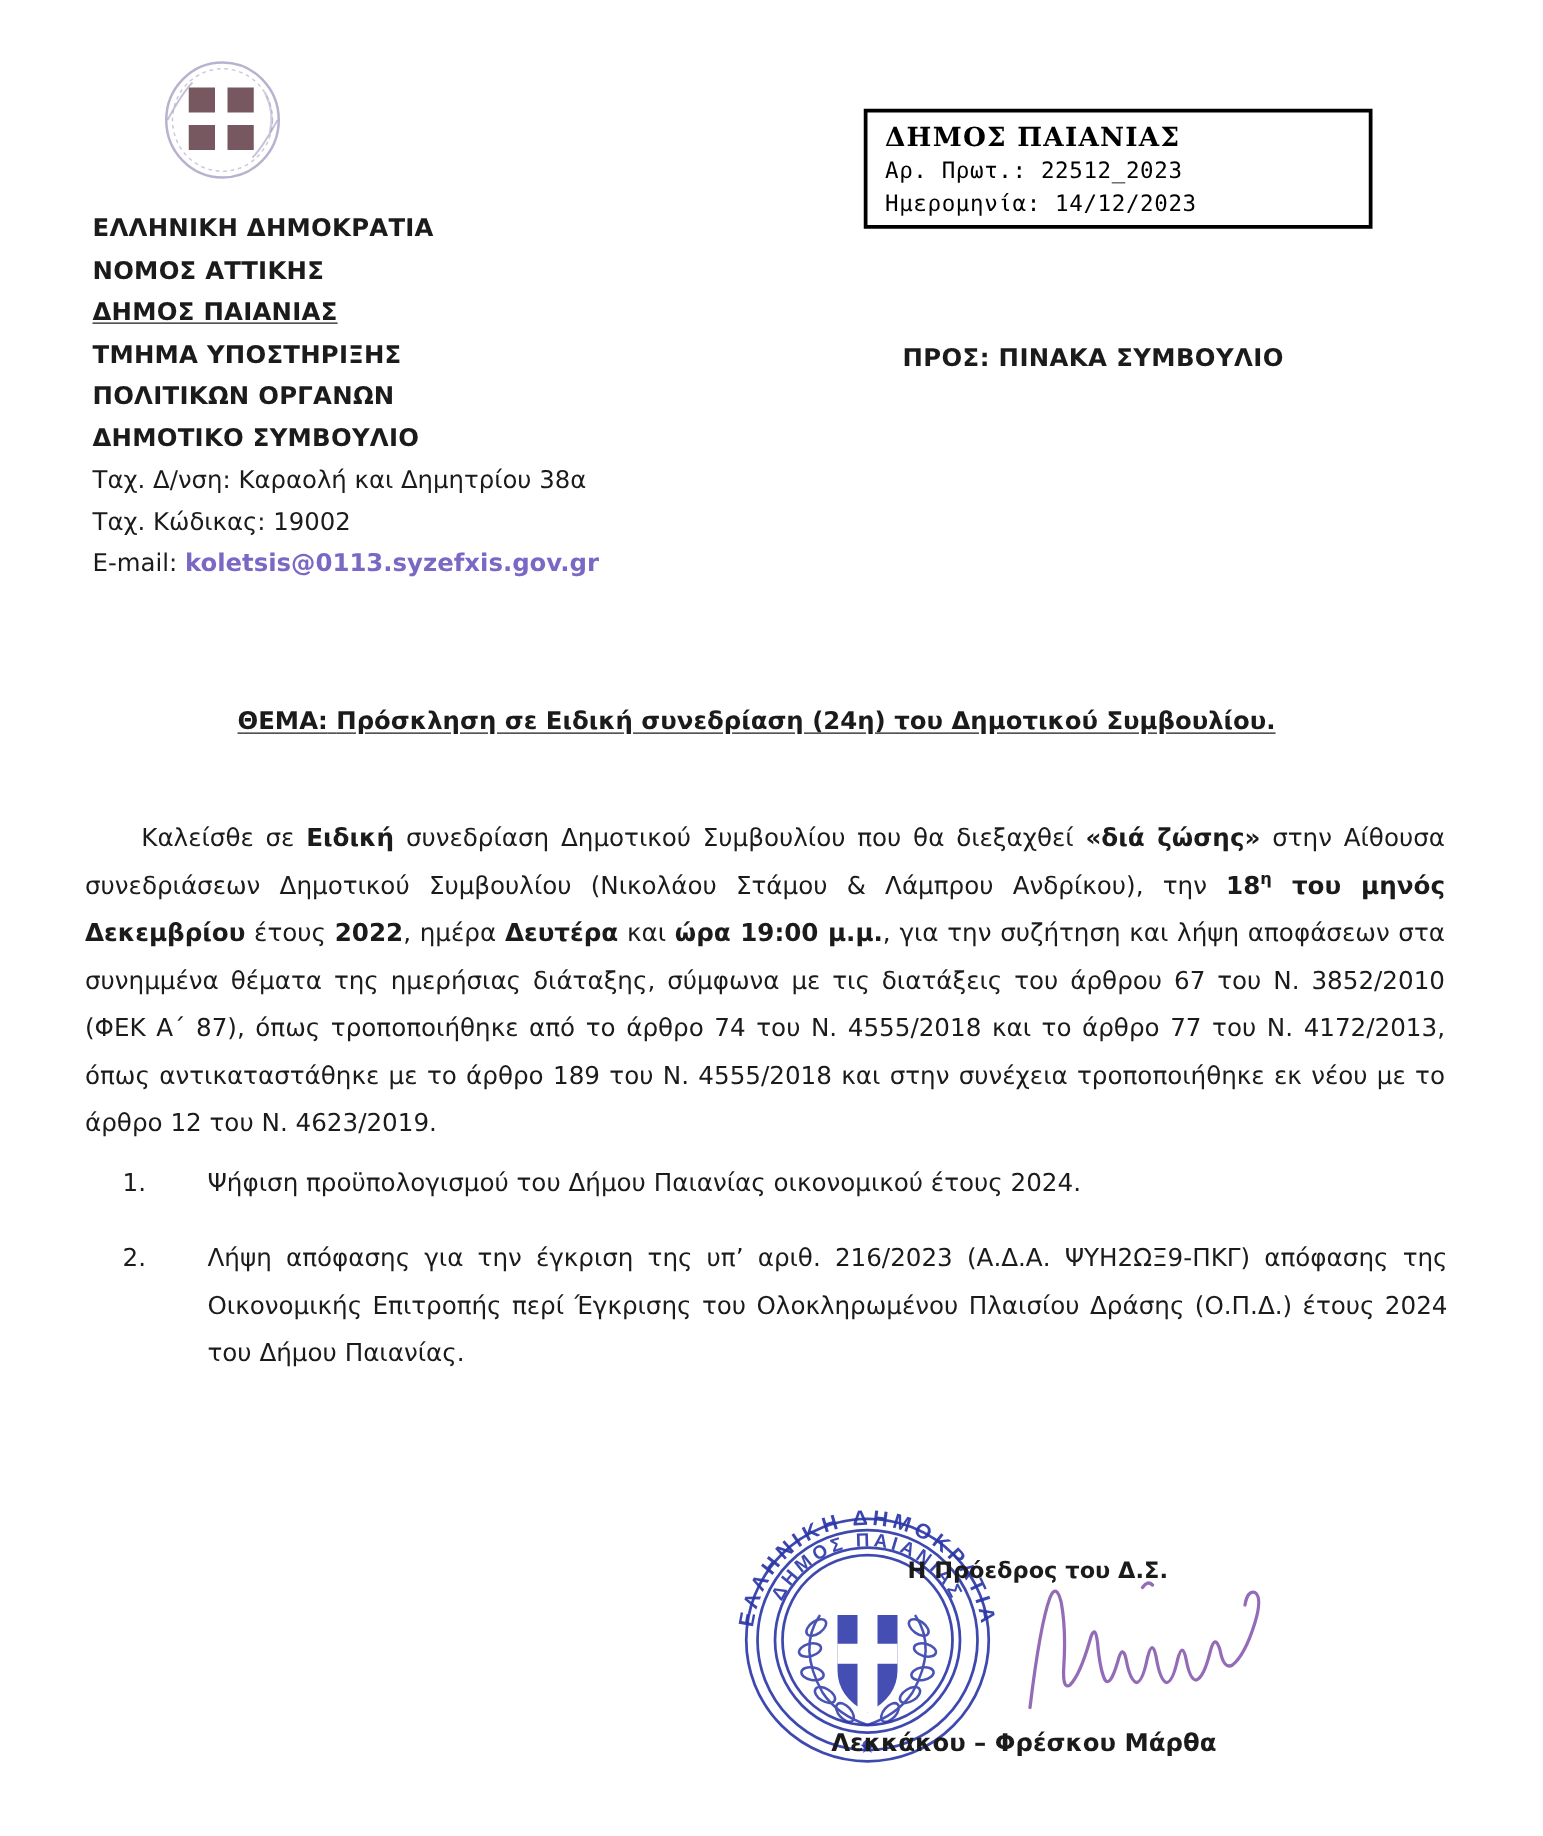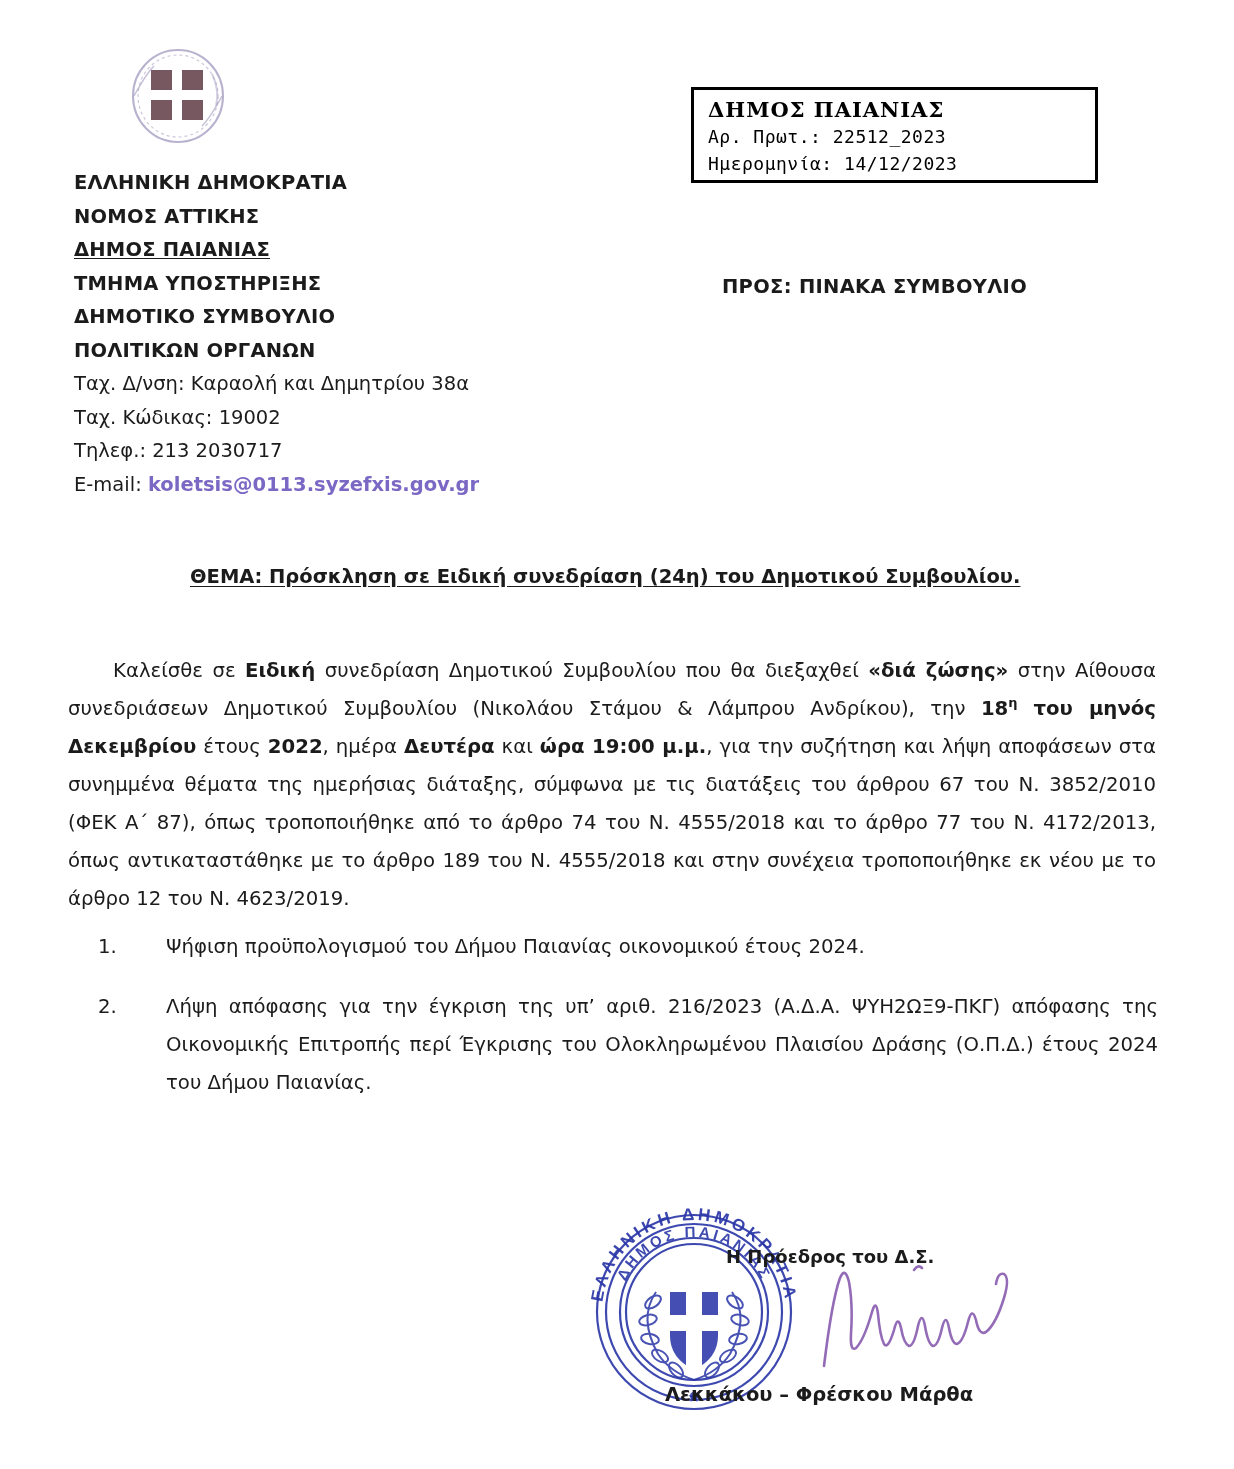--- a/index.html
+++ b/index.html
@@ -218,25 +218,24 @@
       <path d="M98 52 Q86 74 78 82" fill="none" stroke="#9f97bb" stroke-width="1.5" opacity="0.6"></path>
       <path d="M88 30 Q96 46 92 62" fill="none" stroke="#a9a0c4" stroke-width="2" opacity="0.5"></path>
     </svg>
   </div>
 
   <div id="letterhead">
     <div class="org">ΕΛΛΗΝΙΚΗ ΔΗΜΟΚΡΑΤΙΑ</div>
     <div class="org">ΝΟΜΟΣ ΑΤΤΙΚΗΣ</div>
     <div class="org underline">ΔΗΜΟΣ ΠΑΙΑΝΙΑΣ</div>
     <div class="org">ΤΜΗΜΑ ΥΠΟΣΤΗΡΙΞΗΣ</div>
+    <div class="org">ΠΟΛΙΤΙΚΩΝ ΟΡΓΑΝΩΝ</div>
     <div class="org">ΔΗΜΟΤΙΚΟ ΣΥΜΒΟΥΛΙΟ</div>
-    <div class="org">ΠΟΛΙΤΙΚΩΝ ΟΡΓΑΝΩΝ</div>
     <div class="addr">Ταχ. Δ/νση: Καραολή και Δημητρίου 38α</div>
     <div class="addr">Ταχ. Κώδικας: 19002</div>
-    <div class="addr">Τηλεφ.: 213 2030717</div>
     <div class="mailrow"><span>E-mail:</span> <span class="mail-link">koletsis@0113.syzefxis.gov.gr</span></div>
   </div>
 
   <div id="stamp-box">
     <div class="st-title">ΔΗΜΟΣ ΠΑΙΑΝΙΑΣ</div>
     <div class="st-row"><span>Αρ. Πρωτ.:</span> <span>22512_2023</span></div>
     <div class="st-row"><span>Ημερομηνία:</span> <span>14/12/2023</span></div>
   </div>
 
   <div id="recipient">ΠΡΟΣ: ΠΙΝΑΚΑ ΣΥΜΒΟΥΛΙΟ</div>

